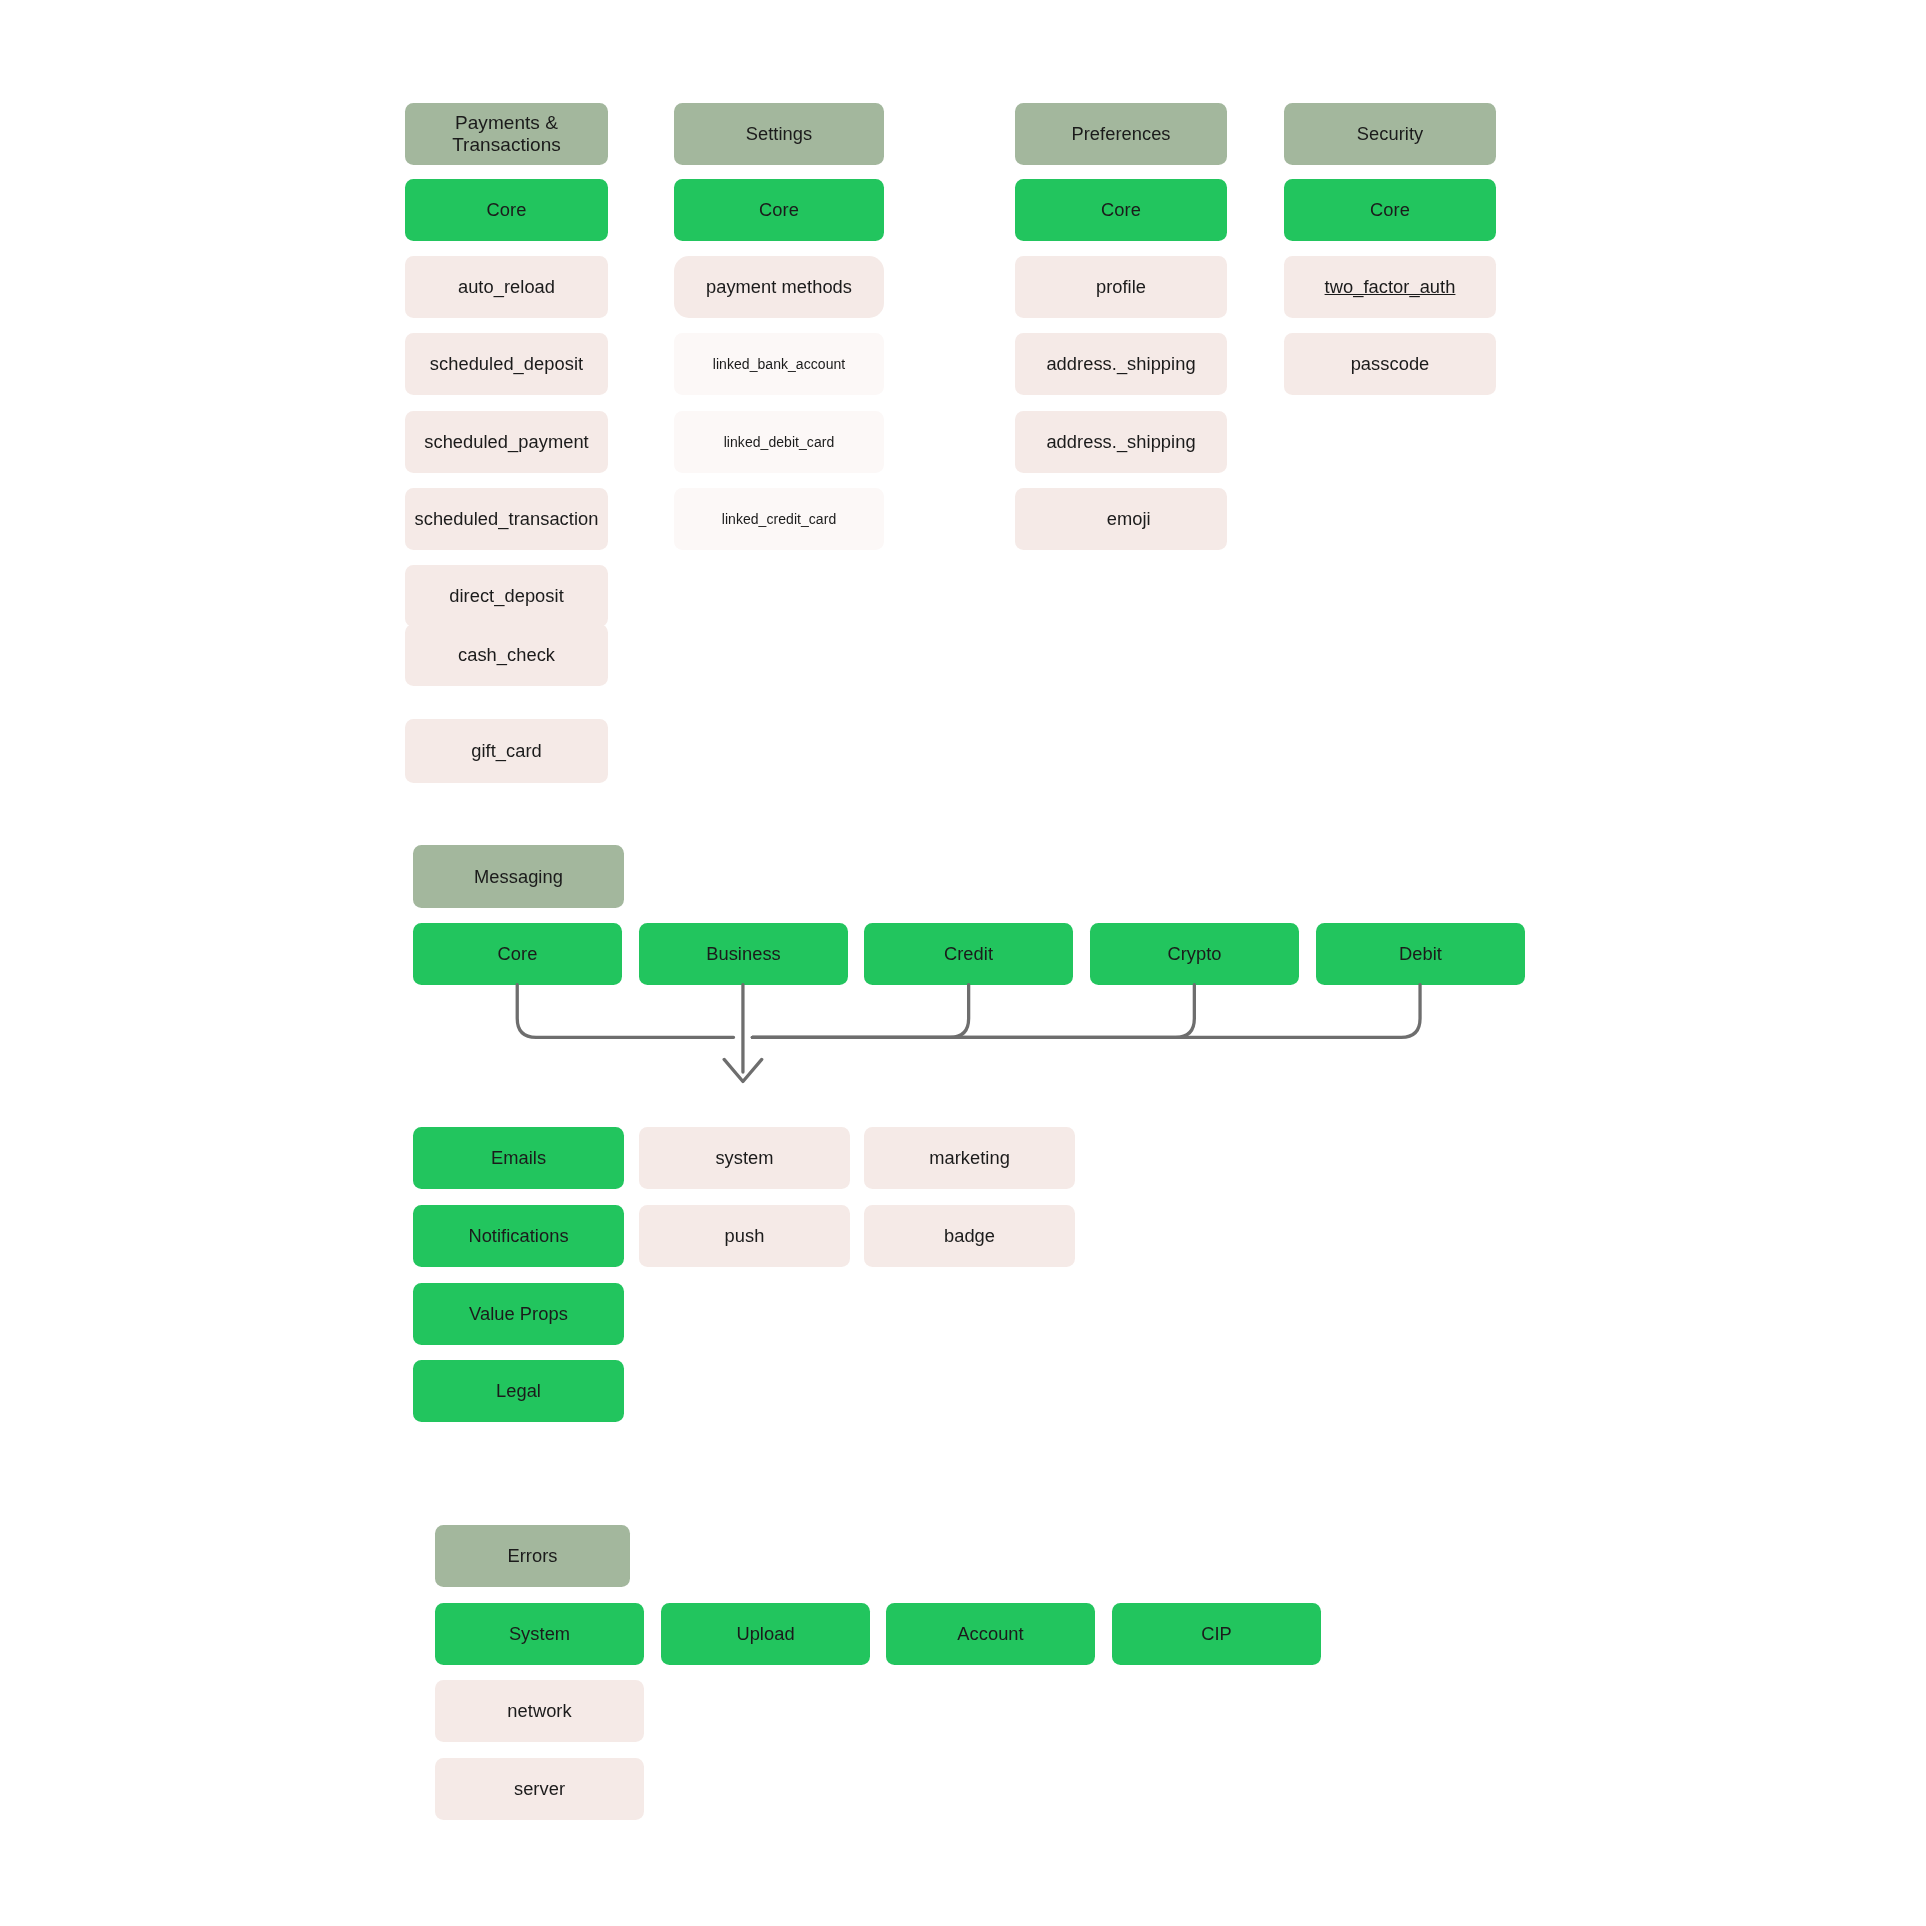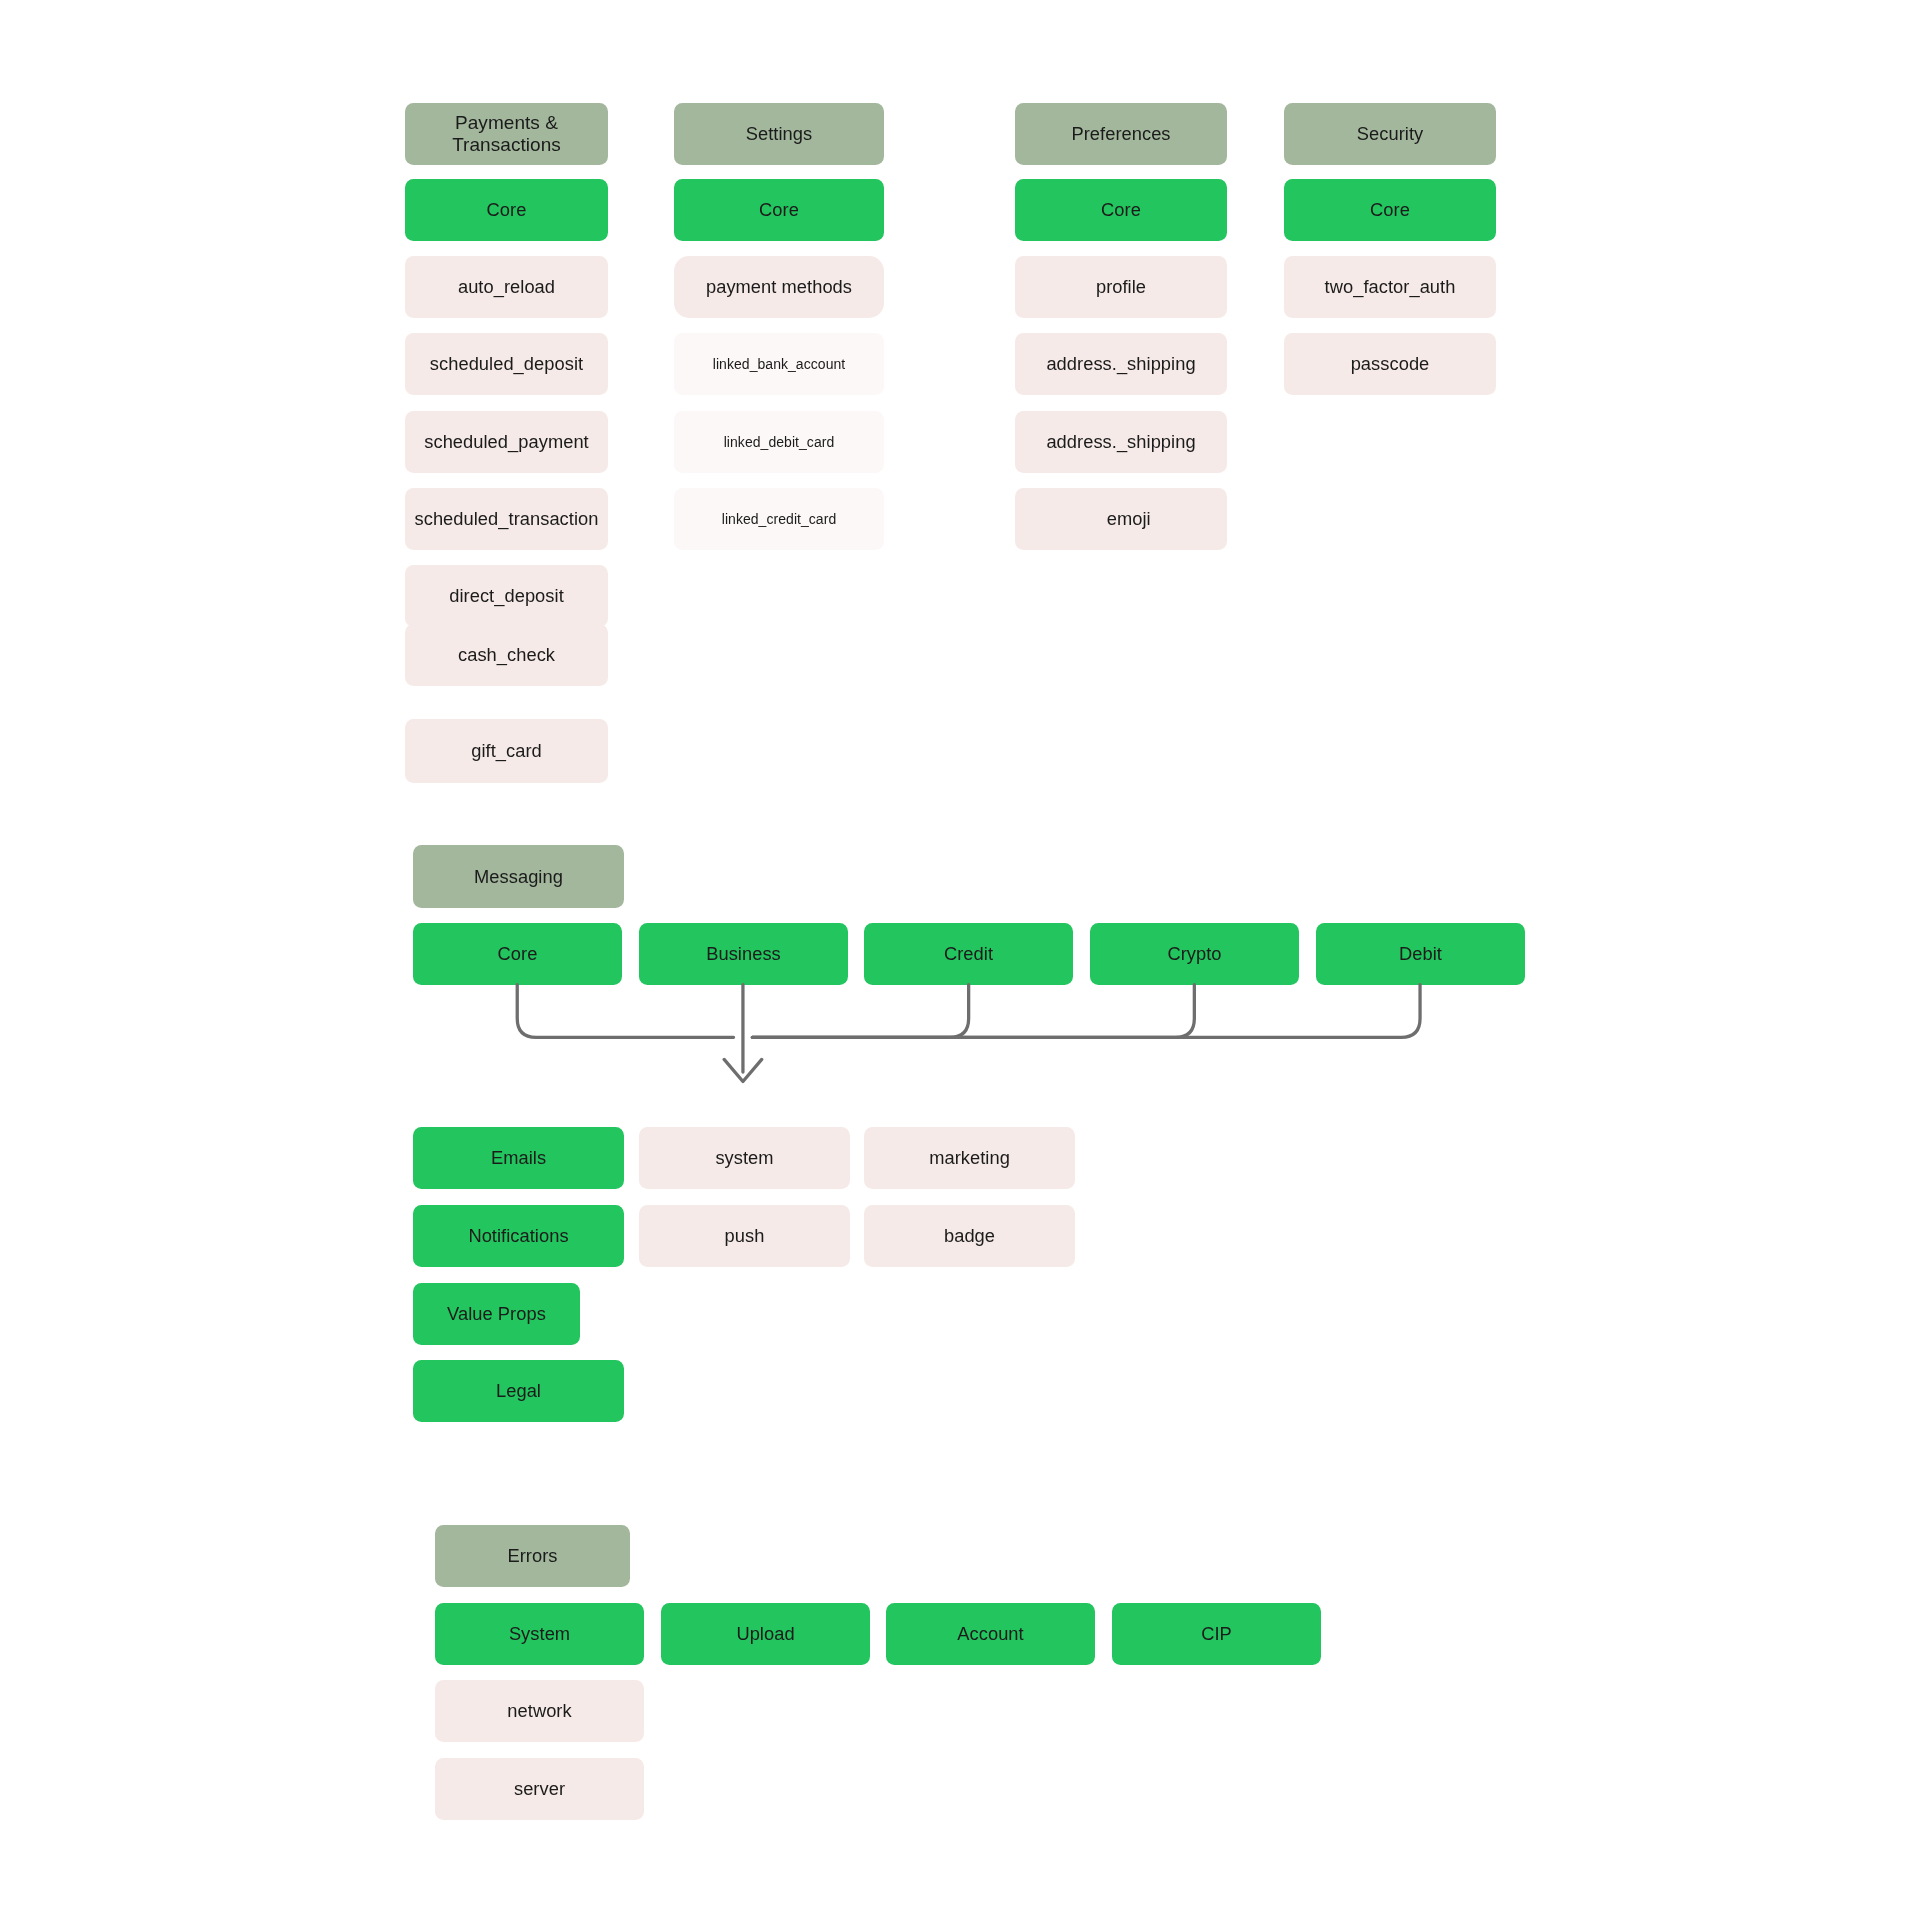--- a/index.html
+++ b/index.html
@@ -98,21 +98,21 @@
 
   <div class="node green fs-md" style="left:1015px; top:103px;  width:212px; height:62px;">Preferences</div>
   <div class="node pink fs-md" style="left:1015px; top:179px;  width:212px; height:62px;">Core</div>
   <div class="node light fs-md" style="left:1015px; top:256px;  width:212px; height:62px;">profile</div>
   <div class="node light fs-md" style="left:1015px; top:333px;  width:212px; height:62px;">address._shipping</div>
   <div class="node light fs-md" style="left:1015px; top:411px;  width:212px; height:62px;">address._shipping</div>
   <div class="node light fs-md" style="left:1015px; top:488px; width:212px; height:62px;padding-left:20px;">emoji</div>
 
   <div class="node green fs-md" style="left:1284px; top:103px;  width:212px; height:62px;">Security</div>
   <div class="node pink fs-md" style="left:1284px; top:179px;  width:212px; height:62px;">Core</div>
-  <div class="node light fs-md" style="left:1284px; top:256px;  width:212px; height:62px;">two_factor_auth</div>
+  <div class="node light fs-md" style="left:1284px; top:256px;  width:212px; height:62px;text-decoration:underline;">two_factor_auth</div>
   <div class="node light fs-md" style="left:1284px; top:333px;  width:212px; height:62px;">passcode</div>
 
   <div class="node green fs-md" style="left:413px;  top:845px; width:211px; height:63px;">Messaging</div>
 
   <div class="node pink fs-md" style="left:413px;  top:923px; width:209px; height:62px;">Core</div>
   <div class="node pink fs-md" style="left:639px; top:923px; width:209px; height:62px;">Business</div>
   <div class="node pink fs-md" style="left:864px; top:923px; width:209px; height:62px;">Credit</div>
   <div class="node pink fs-md" style="left:1090px; top:923px; width:209px; height:62px;">Crypto</div>
   <div class="node pink fs-md" style="left:1316px; top:923px; width:209px; height:62px;">Debit</div>
 
@@ -132,21 +132,21 @@
   </svg>
 
   <div class="node pink fs-md" style="left:413px;  top:1127px; width:211px; height:62px;">Emails</div>
   <div class="node light fs-md" style="left:639px; top:1127px; width:211px; height:62px;">system</div>
   <div class="node light fs-md" style="left:864px; top:1127px; width:211px; height:62px;">marketing</div>
 
   <div class="node pink fs-md" style="left:413px;  top:1205px; width:211px; height:62px;">Notifications</div>
   <div class="node light fs-md" style="left:639px; top:1205px; width:211px; height:62px;">push</div>
   <div class="node light fs-md" style="left:864px; top:1205px; width:211px; height:62px;">badge</div>
 
-  <div class="node pink fs-md" style="left:413px;  top:1283px; width:167px; height:62px;">Value Props</div>
+  <div class="node pink fs-md" style="left:413px;  top:1283px; width:211px; height:62px;">Value Props</div>
   <div class="node pink fs-md" style="left:413px;  top:1360px; width:211px; height:62px;">Legal</div>
 
   <div class="node green fs-md" style="left:435px;  top:1525px; width:195px; height:62px;">Errors</div>
 
   <div class="node pink fs-md" style="left:435px;  top:1603px; width:209px; height:62px;">System</div>
   <div class="node pink fs-md" style="left:661px; top:1603px; width:209px; height:62px;">Upload</div>
   <div class="node pink fs-md" style="left:886px; top:1603px; width:209px; height:62px;">Account</div>
   <div class="node pink fs-md" style="left:1112px; top:1603px; width:209px; height:62px;">CIP</div>
 
   <div class="node light fs-md" style="left:435px;  top:1680px; width:209px; height:62px;">network</div>

